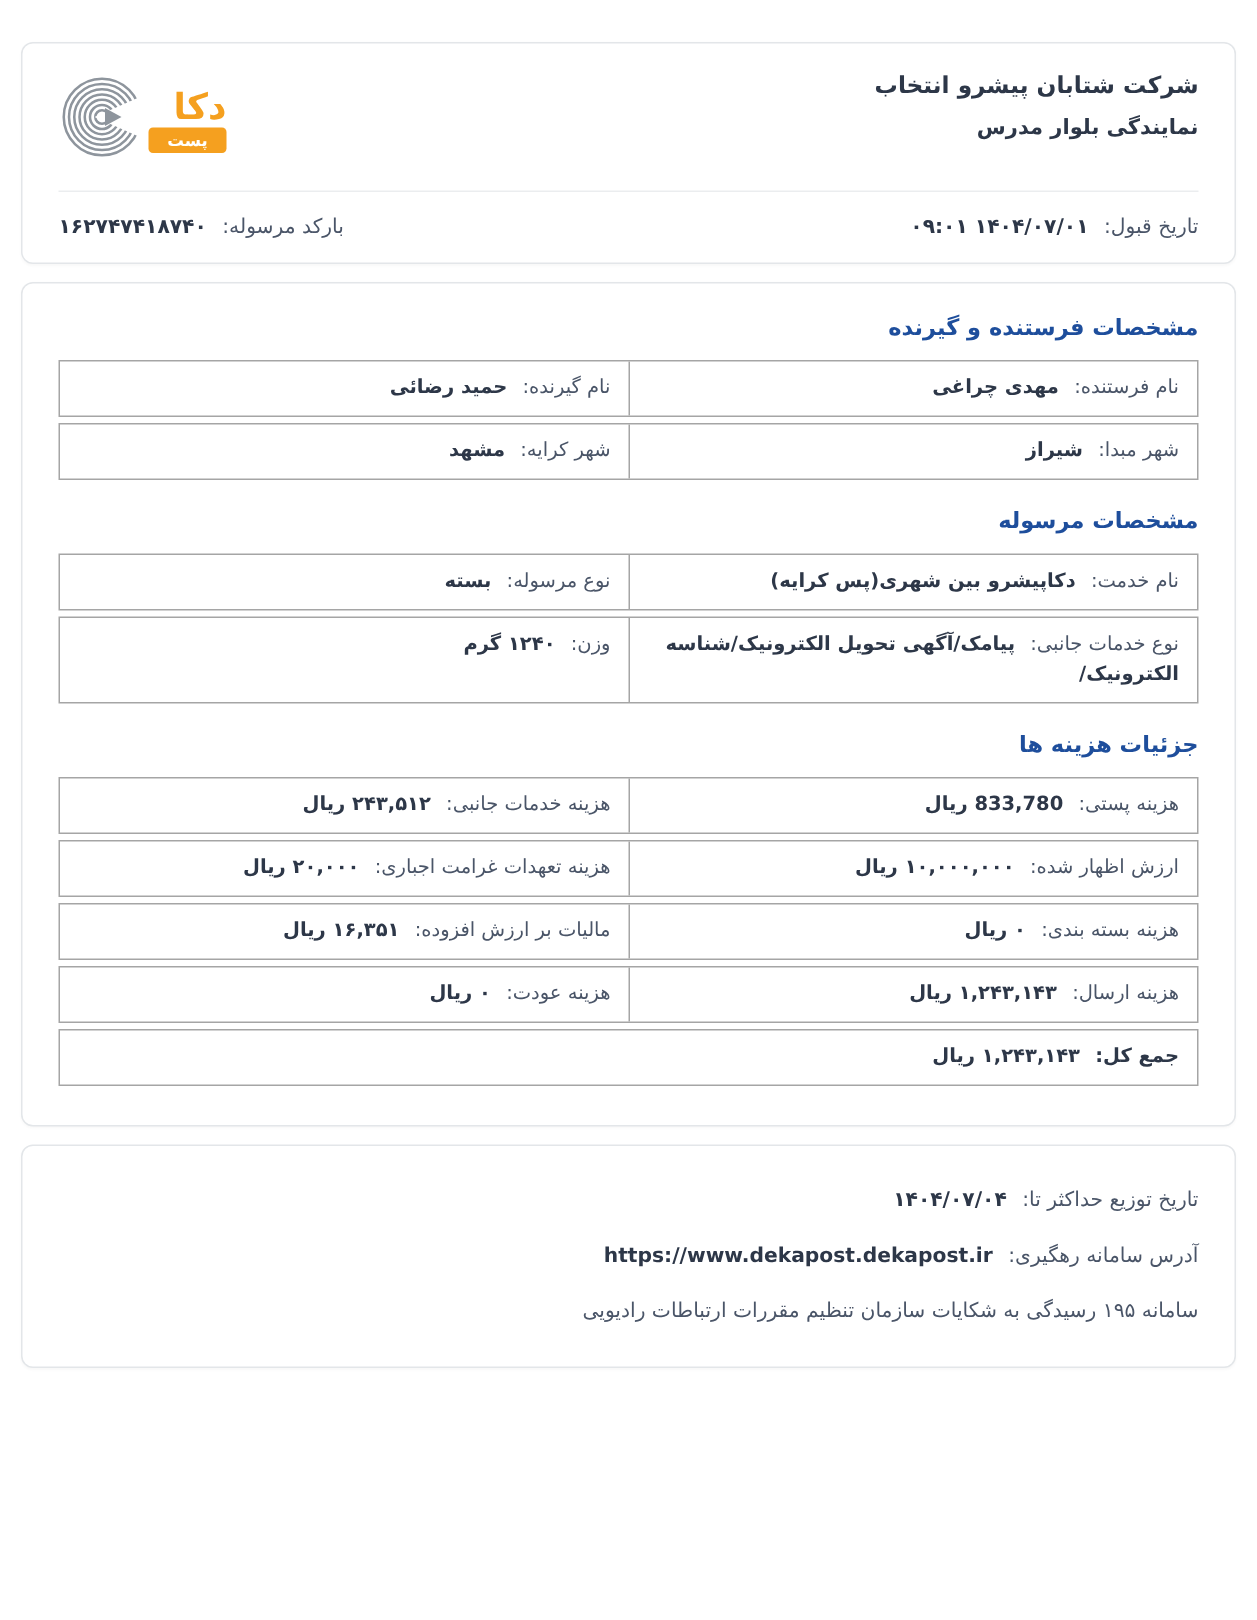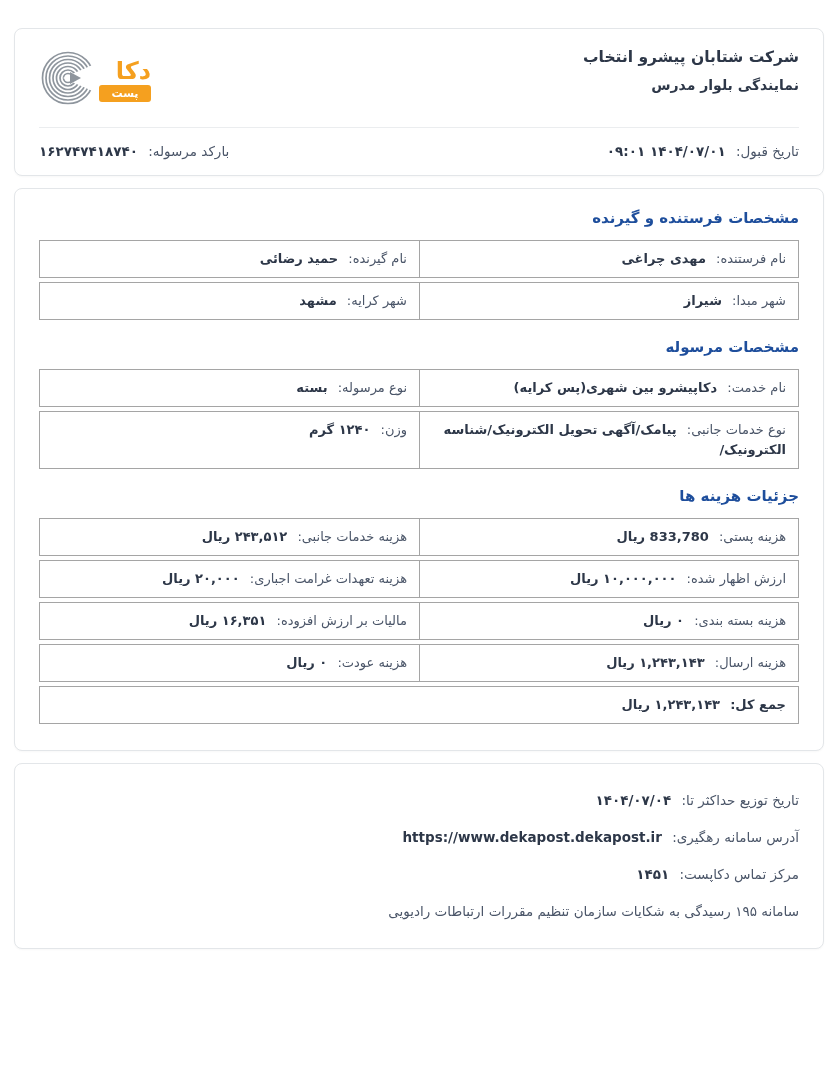--- a/index.html
+++ b/index.html
@@ -206,21 +206,17 @@
   <div class="card footer-card">
     <div class="footer-line">
       <span class="lbl">تاریخ توزیع حداکثر تا:</span>
       <span class="val">۱۴۰۴/۰۷/۰۴</span>
     </div>
     <div class="footer-line">
       <span class="lbl">آدرس سامانه رهگیری:</span>
       <span class="val">https://www.dekapost.dekapost.ir</span>
     </div>
     <div class="footer-line">
-      <span class="lbl">مرکز تماس دکاپست:</span>
-      <span class="val">۱۴۵۱</span>
-    </div>
-    <div class="footer-line">
       <span class="lbl">سامانه ۱۹۵ رسیدگی به شکایات سازمان تنظیم مقررات ارتباطات رادیویی</span>
     </div>
   </div>
 
 </div>
 
 </body></html>

